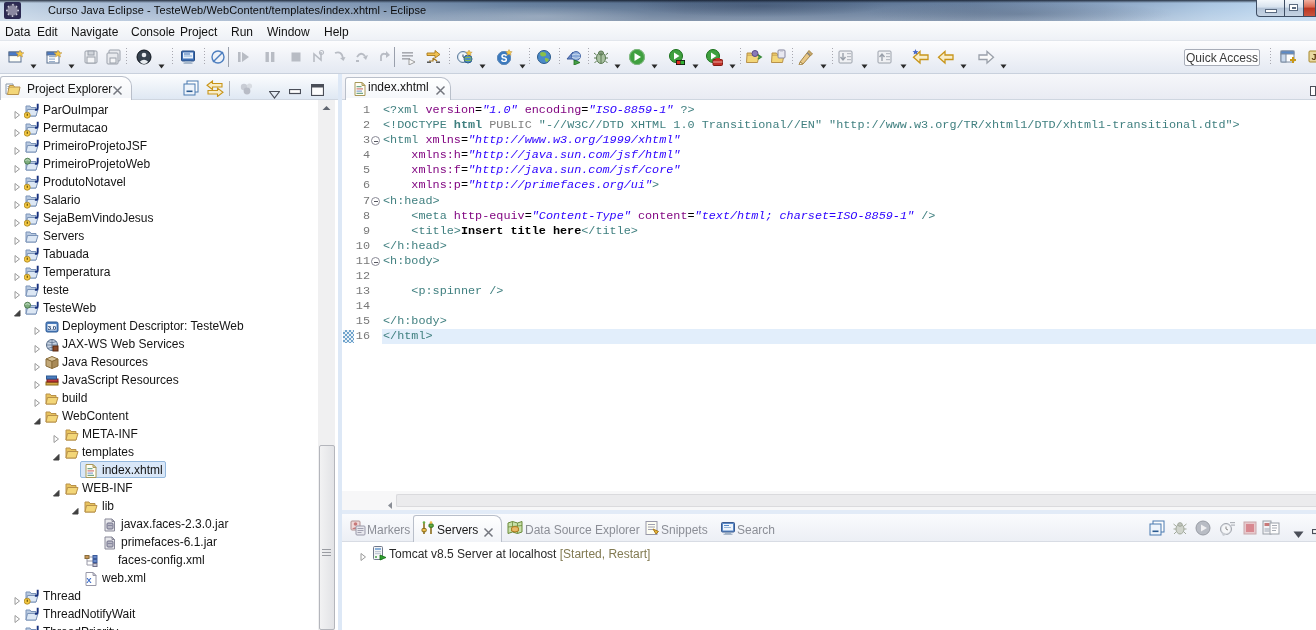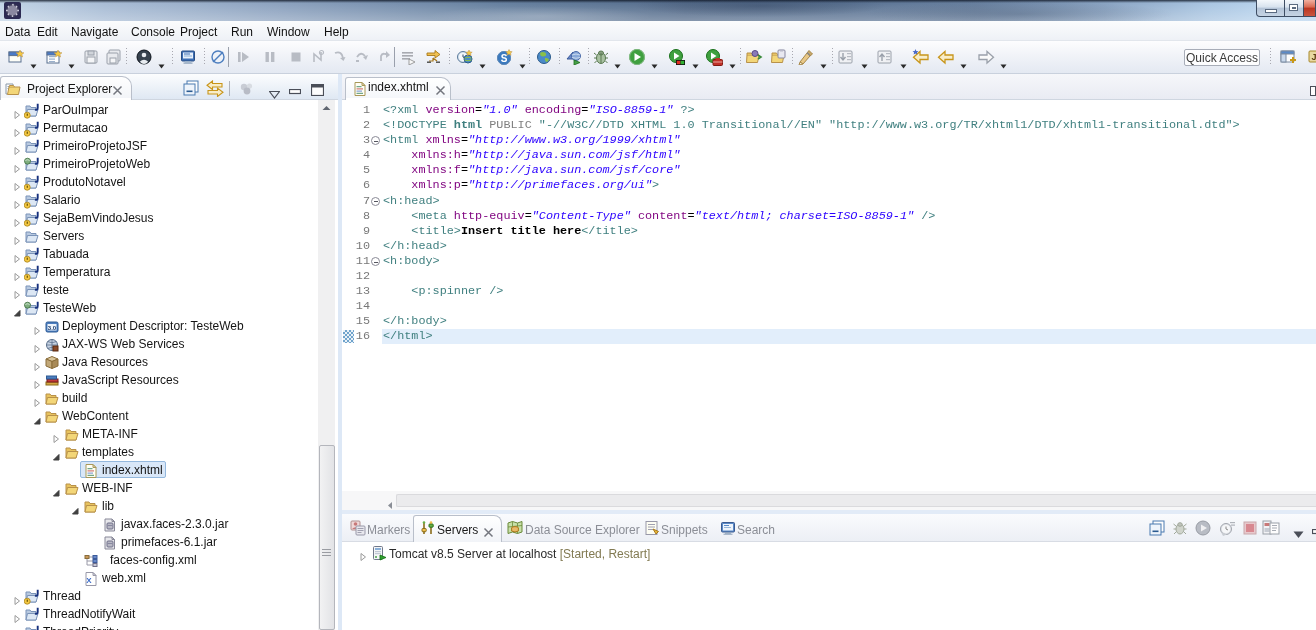--- a/index.html
+++ b/index.html
@@ -39,20 +39,21 @@
 #hsash{left:342px;top:510px;width:974px;height:4px;background:#e2ebf7}
 #botbar{left:342px;top:514px;width:974px;height:28px;background:linear-gradient(180deg,#fafbfd,#eceff5);border-bottom:1px solid #d8dce4}
 .stab{background:linear-gradient(180deg,#ffffff,#f2f4f8);border:1px solid #b9bfca;border-bottom:none;border-radius:3px 8px 0 0}
 #botcontent{left:342px;top:542px;width:974px;height:88px;background:#fff}
 .btxt{font-size:12px}
 .g9{color:#8b8e96}
 #lsb{left:318px;top:100px;width:17px;height:530px;background:#f0f0f1}
 </style></head><body>
 <div class="ab" id="titlebar">
     <div class="shade"></div>
+    <div id="title-text">Curso Java Eclipse - TesteWeb/WebContent/templates/index.xhtml - Eclipse</div>
   </div>
 <div class="ab" style="left:4px;top:2px"><svg width="17" height="17" viewBox="0 0 17 17" xmlns="http://www.w3.org/2000/svg">
       <rect x="0" y="0" width="17" height="17" rx="2" fill="#2c2a52"></rect>
       <circle cx="8.5" cy="8.5" r="6.5" fill="#44425f"></circle>
       <circle cx="8.5" cy="8.5" r="5" fill="#8a88a0"></circle>
       <path d="M8.5 2 L9.5 3.5 M13 4 L12 5.5 M15 8.5 L13.2 8.5 M13 13 L12 11.5 M8.5 15 L8.5 13.2 M4 13 L5 11.5 M2 8.5 L3.8 8.5 M4 4 L5 5.5" stroke="#c8c8d8" stroke-width="1.4"></path>
     </svg></div>
 <div class="ab" style="left:1256px;top:0;width:60px;height:17px">
 <div style="position:absolute;left:0;top:0;width:29px;height:17px;background:linear-gradient(180deg,#f4f8fc 0%,#d7e2ee 45%,#b4c4d8 50%,#c6d4e4 100%);border:1px solid #3e4d63;border-top:none;border-radius:0 0 0 4px">
 <div style="position:absolute;left:8px;top:9px;width:12px;height:3.5px;background:#fdfdfd;border:1px solid #5a6a80"></div>
@@ -586,21 +587,21 @@
       <rect x="5.5" y="8" width="5" height="1" fill="#8888a0"></rect>
     </svg></div>
 <div class="ab trow" style="left:121px;top:535px">primefaces-6.1.jar</div>
 <div class="ab" style="left:83px;top:553px"><svg width="16" height="16" viewBox="0 0 16 16" xmlns="http://www.w3.org/2000/svg">
       <path d="M4 4 L4 12 M4 8 L11 8 M4 4 L11 4 M4 12 L11 12" stroke="#9a9aa8" stroke-width="1" fill="none"></path>
       <rect x="2" y="2.5" width="4" height="3" fill="#c89858" stroke="#8a6d3b"></rect>
       <rect x="10" y="2.5" width="4" height="3" fill="#6888c8" stroke="#3b5a9a"></rect>
       <rect x="10" y="6.5" width="4" height="3" fill="#6888c8" stroke="#3b5a9a"></rect>
       <rect x="10" y="10.5" width="4" height="3" fill="#c8c8d4" stroke="#70708a"></rect>
     </svg></div>
-<div class="ab trow" style="left:110px;top:553px">faces-config.xml</div>
+<div class="ab trow" style="left:118px;top:553px">faces-config.xml</div>
 <div class="ab" style="left:83px;top:571px"><svg width="16" height="16" viewBox="0 0 16 16" xmlns="http://www.w3.org/2000/svg">
       <path d="M3 1.5 L10 1.5 L13 4.5 L13 14.5 L3 14.5 Z" fill="#ffffff" stroke="#9898a8"></path>
       <path d="M10 1.5 L10 4.5 L13 4.5 Z" fill="#d8d8e0" stroke="#9898a8"></path>
       <text x="6" y="12" font-size="8" font-family="Liberation Sans" font-weight="bold" fill="#3b6bc8" text-anchor="middle">X</text>
     </svg></div>
 <div class="ab trow" style="left:102px;top:571px">web.xml</div>
 <div class="ab" style="left:12px;top:592px"><svg width="10" height="10" viewBox="0 0 10 10" xmlns="http://www.w3.org/2000/svg">
       <path d="M3 1.5 L7.5 5 L3 8.5 Z" fill="#fdfdfd" stroke="#9a9a9a" stroke-width="1"></path>
     </svg></div>
 <div class="ab" style="left:24px;top:589px"><svg width="16" height="16" viewBox="0 0 16 16" xmlns="http://www.w3.org/2000/svg">

